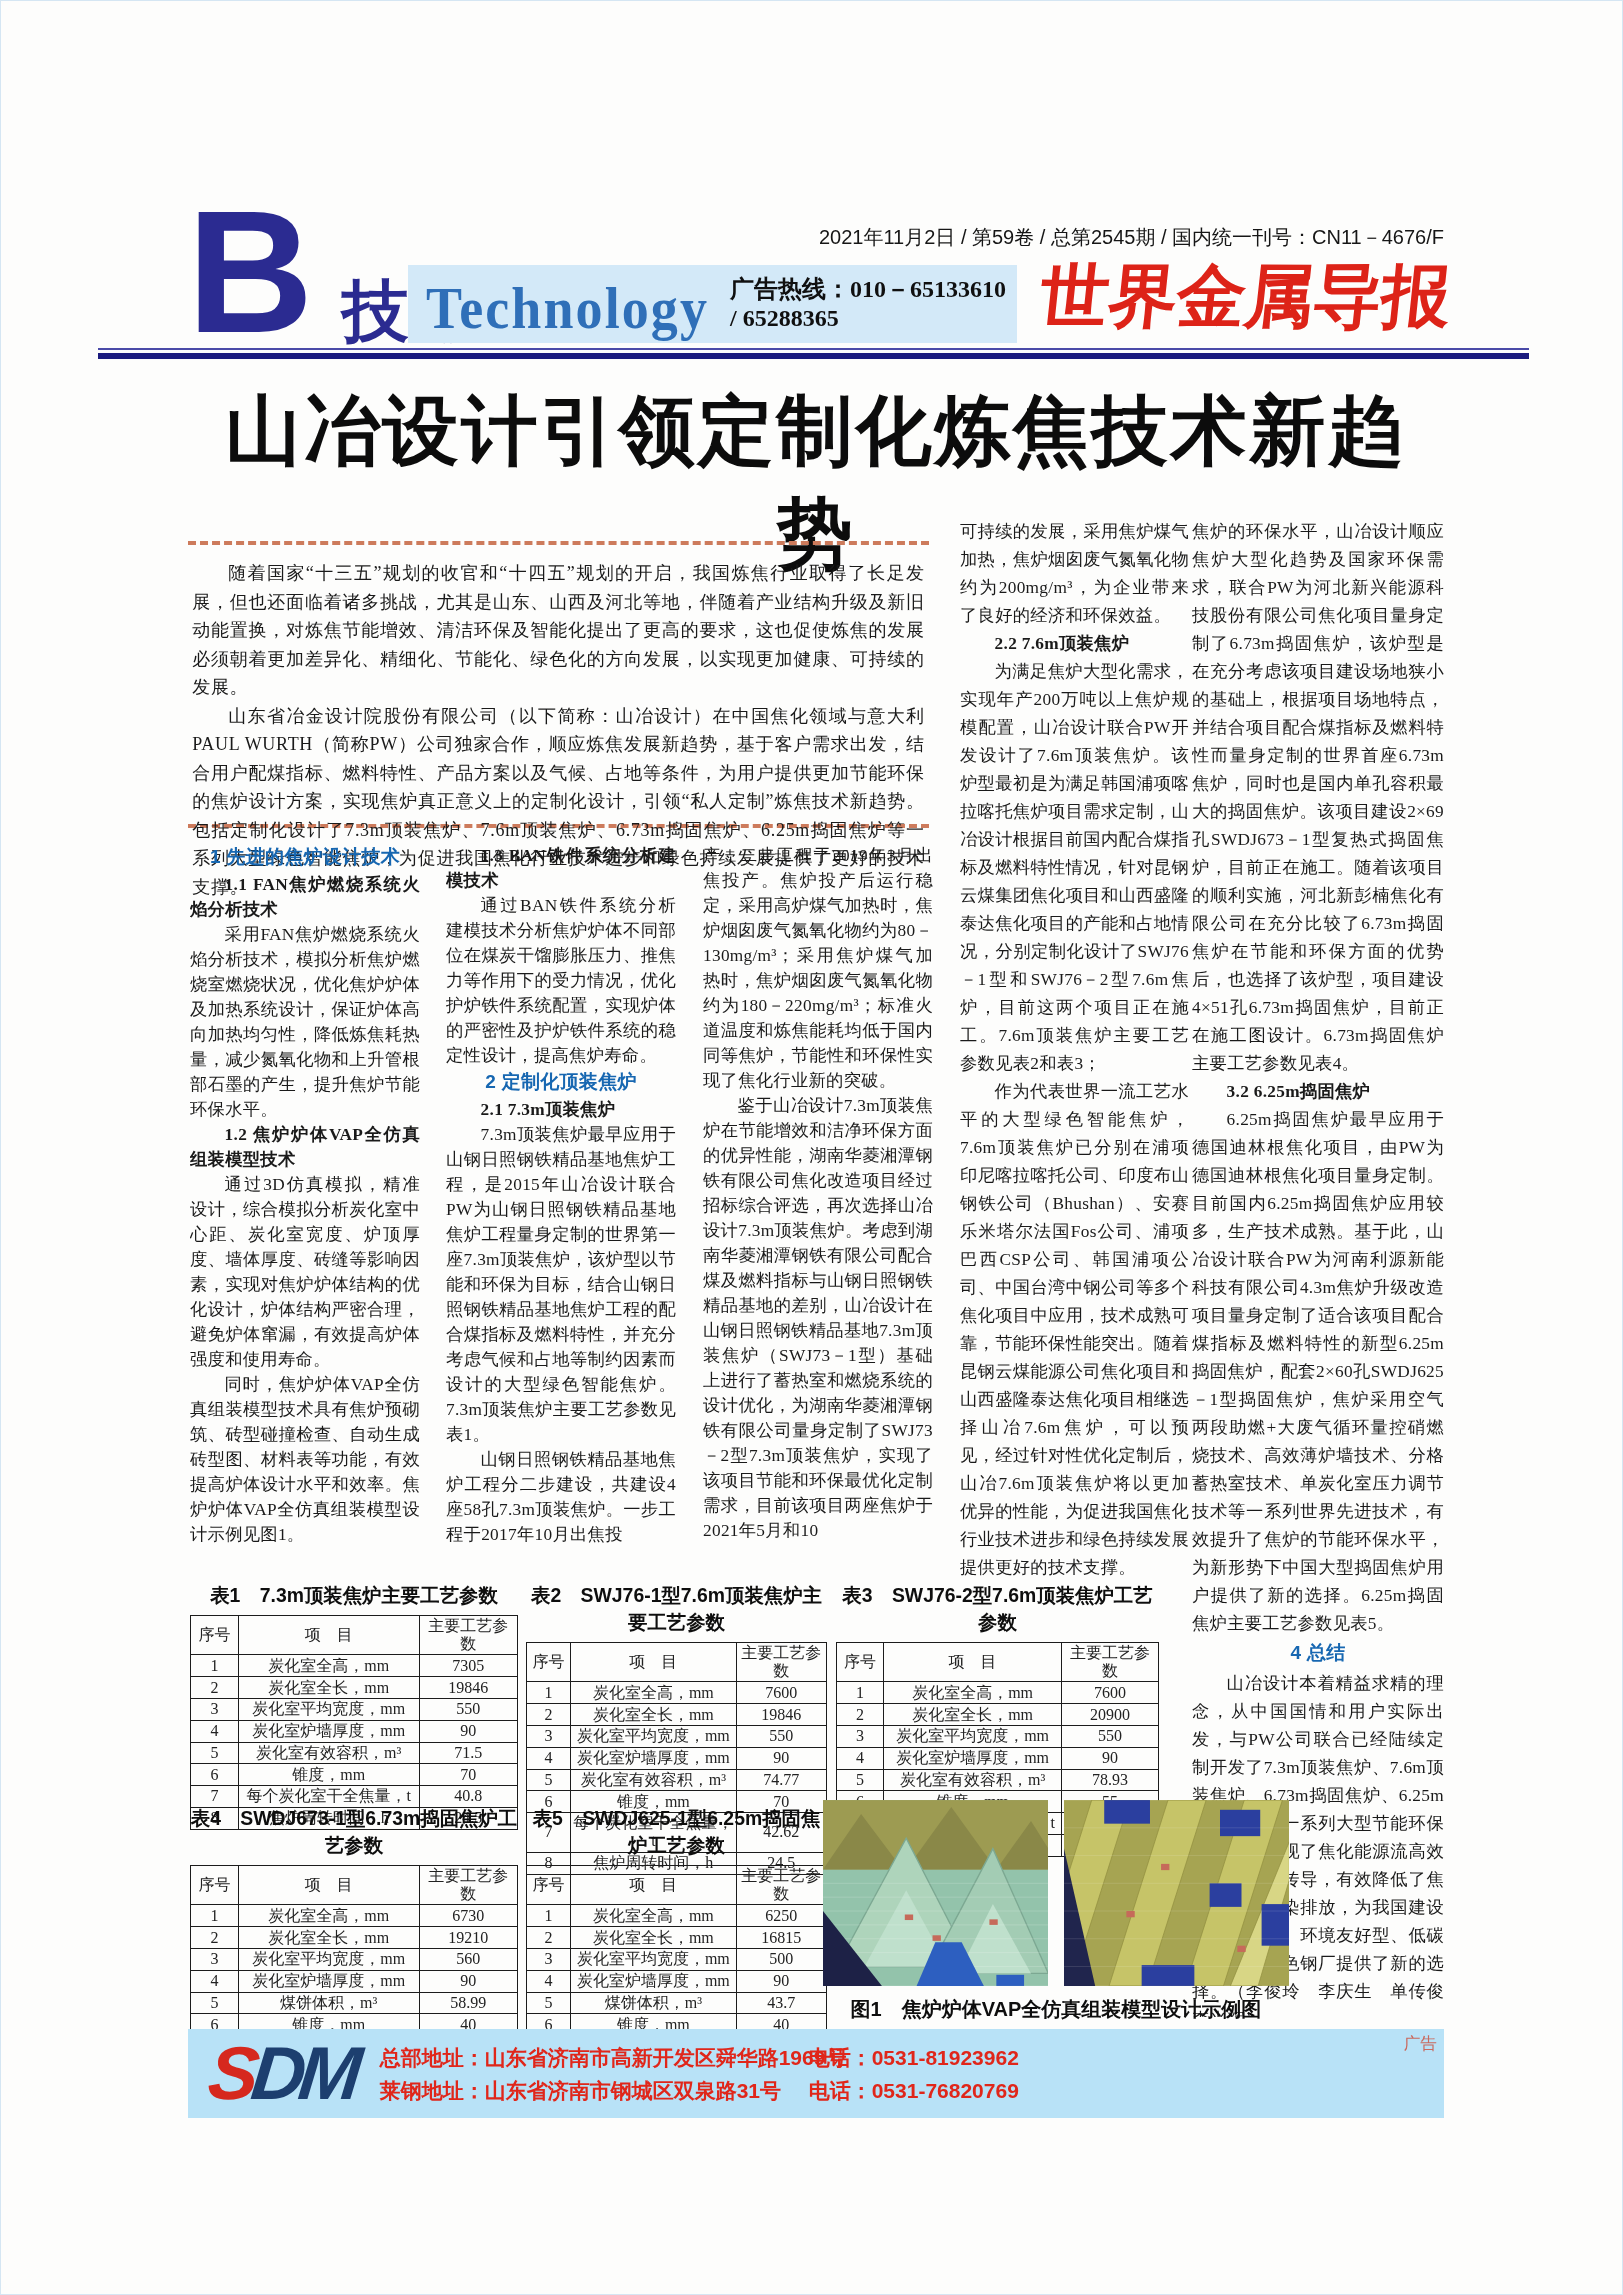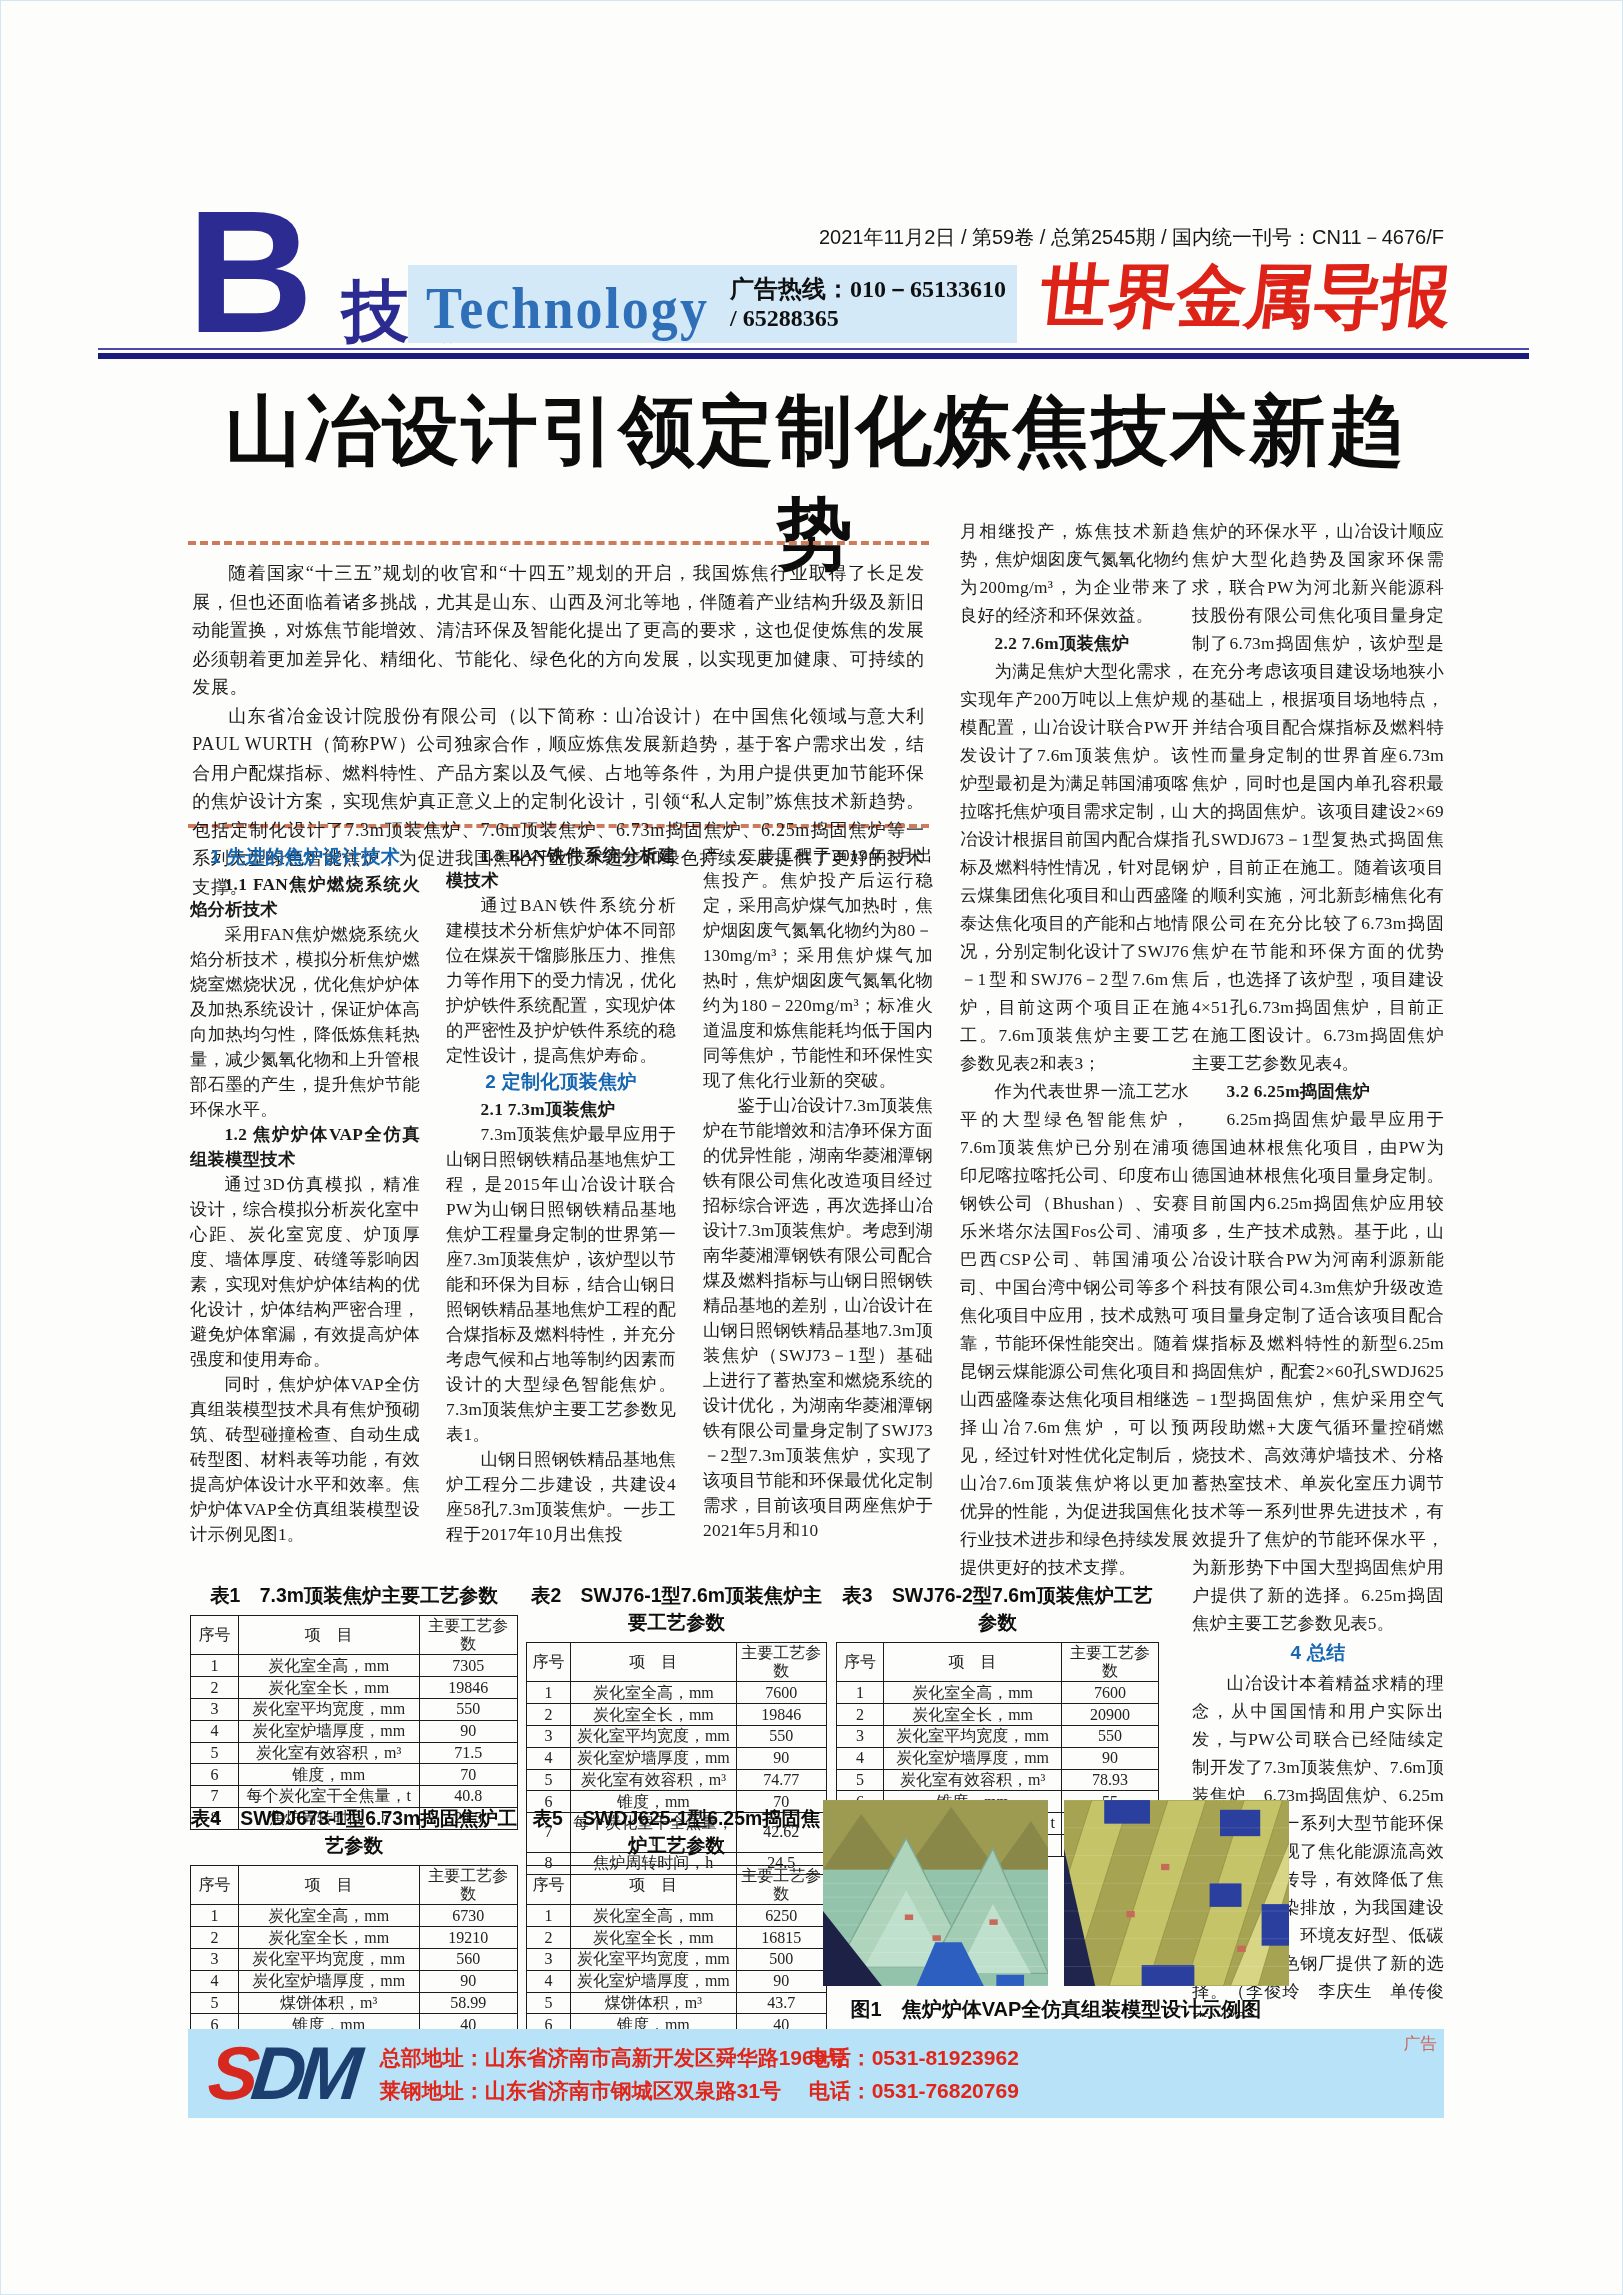--- a/index.html
+++ b/index.html
@@ -109,21 +109,21 @@
     <p>7.3m顶装焦炉最早应用于山钢日照钢铁精品基地焦炉工程，是2015年山冶设计联合PW为山钢日照钢铁精品基地焦炉工程量身定制的世界第一座7.3m顶装焦炉，该炉型以节能和环保为目标，结合山钢日照钢铁精品基地焦炉工程的配合煤指标及燃料特性，并充分考虑气候和占地等制约因素而设计的大型绿色智能焦炉。7.3m顶装焦炉主要工艺参数见表1。</p>
     <p>山钢日照钢铁精品基地焦炉工程分二步建设，共建设4座58孔7.3m顶装焦炉。一步工程于2017年10月出焦投</p>
   </div>
 
   <div class="abs col c3">
     <p class="cont">产，二步工程于2019年3月出焦投产。焦炉投产后运行稳定，采用高炉煤气加热时，焦炉烟囱废气氮氧化物约为80－130mg/m³；采用焦炉煤气加热时，焦炉烟囱废气氮氧化物约为180－220mg/m³；标准火道温度和炼焦能耗均低于国内同等焦炉，节能性和环保性实现了焦化行业新的突破。</p>
     <p>鉴于山冶设计7.3m顶装焦炉在节能增效和洁净环保方面的优异性能，湖南华菱湘潭钢铁有限公司焦化改造项目经过招标综合评选，再次选择山冶设计7.3m顶装焦炉。考虑到湖南华菱湘潭钢铁有限公司配合煤及燃料指标与山钢日照钢铁精品基地的差别，山冶设计在山钢日照钢铁精品基地7.3m顶装焦炉（SWJ73－1型）基础上进行了蓄热室和燃烧系统的设计优化，为湖南华菱湘潭钢铁有限公司量身定制了SWJ73－2型7.3m顶装焦炉，实现了该项目节能和环保最优化定制需求，目前该项目两座焦炉于2021年5月和10</p>
   </div>
 
   <div class="abs col c4">
-    <p class="cont">月相继投产，炼焦技术新趋势，焦炉烟囱废气氮氧化物约为200mg/m³，为企业带来了良好的经济和环保效益。</p>
+    <p class="cont">可持续的发展，采用焦炉煤气加热，焦炉烟囱废气氮氧化物约为200mg/m³，为企业带来了良好的经济和环保效益。</p>
     <div class="h3">2.2 7.6m顶装焦炉</div>
     <p>为满足焦炉大型化需求，实现年产200万吨以上焦炉规模配置，山冶设计联合PW开发设计了7.6m顶装焦炉。该炉型最初是为满足韩国浦项喀拉喀托焦炉项目需求定制，山冶设计根据目前国内配合煤指标及燃料特性情况，针对昆钢云煤集团焦化项目和山西盛隆泰达焦化项目的产能和占地情况，分别定制化设计了SWJ76－1型和SWJ76－2型7.6m焦炉，目前这两个项目正在施工。7.6m顶装焦炉主要工艺参数见表2和表3；</p>
     <p>作为代表世界一流工艺水平的大型绿色智能焦炉，7.6m顶装焦炉已分别在浦项印尼喀拉喀托公司、印度布山钢铁公司（Bhushan）、安赛乐米塔尔法国Fos公司、浦项巴西CSP公司、韩国浦项公司、中国台湾中钢公司等多个焦化项目中应用，技术成熟可靠，节能环保性能突出。随着昆钢云煤能源公司焦化项目和山西盛隆泰达焦化项目相继选择山冶7.6m焦炉，可以预见，经过针对性优化定制后，山冶7.6m顶装焦炉将以更加优异的性能，为促进我国焦化行业技术进步和绿色持续发展提供更好的技术支撑。</p>
 
   </div>
 
   <div class="abs col c5">
     <p class="cont">焦炉的环保水平，山冶设计顺应焦炉大型化趋势及国家环保需求，联合PW为河北新兴能源科技股份有限公司焦化项目量身定制了6.73m捣固焦炉，该炉型是在充分考虑该项目建设场地狭小的基础上，根据项目场地特点，并结合项目配合煤指标及燃料特性而量身定制的世界首座6.73m焦炉，同时也是国内单孔容积最大的捣固焦炉。该项目建设2×69孔SWDJ673－1型复热式捣固焦炉，目前正在施工。随着该项目的顺利实施，河北新彭楠焦化有限公司在充分比较了6.73m捣固焦炉在节能和环保方面的优势后，也选择了该炉型，项目建设4×51孔6.73m捣固焦炉，目前正在施工图设计。6.73m捣固焦炉主要工艺参数见表4。</p>
     <div class="h3">3.2 6.25m捣固焦炉</div>
     <p>6.25m捣固焦炉最早应用于德国迪林根焦化项目，由PW为德国迪林根焦化项目量身定制。目前国内6.25m捣固焦炉应用较多，生产技术成熟。基于此，山冶设计联合PW为河南利源新能科技有限公司4.3m焦炉升级改造项目量身定制了适合该项目配合煤指标及燃料特性的新型6.25m捣固焦炉，配套2×60孔SWDJ625－1型捣固焦炉，焦炉采用空气两段助燃+大废气循环量控硝燃烧技术、高效薄炉墙技术、分格蓄热室技术、单炭化室压力调节技术等一系列世界先进技术，有效提升了焦炉的节能环保水平，为新形势下中国大型捣固焦炉用户提供了新的选择。6.25m捣固焦炉主要工艺参数见表5。</p>

